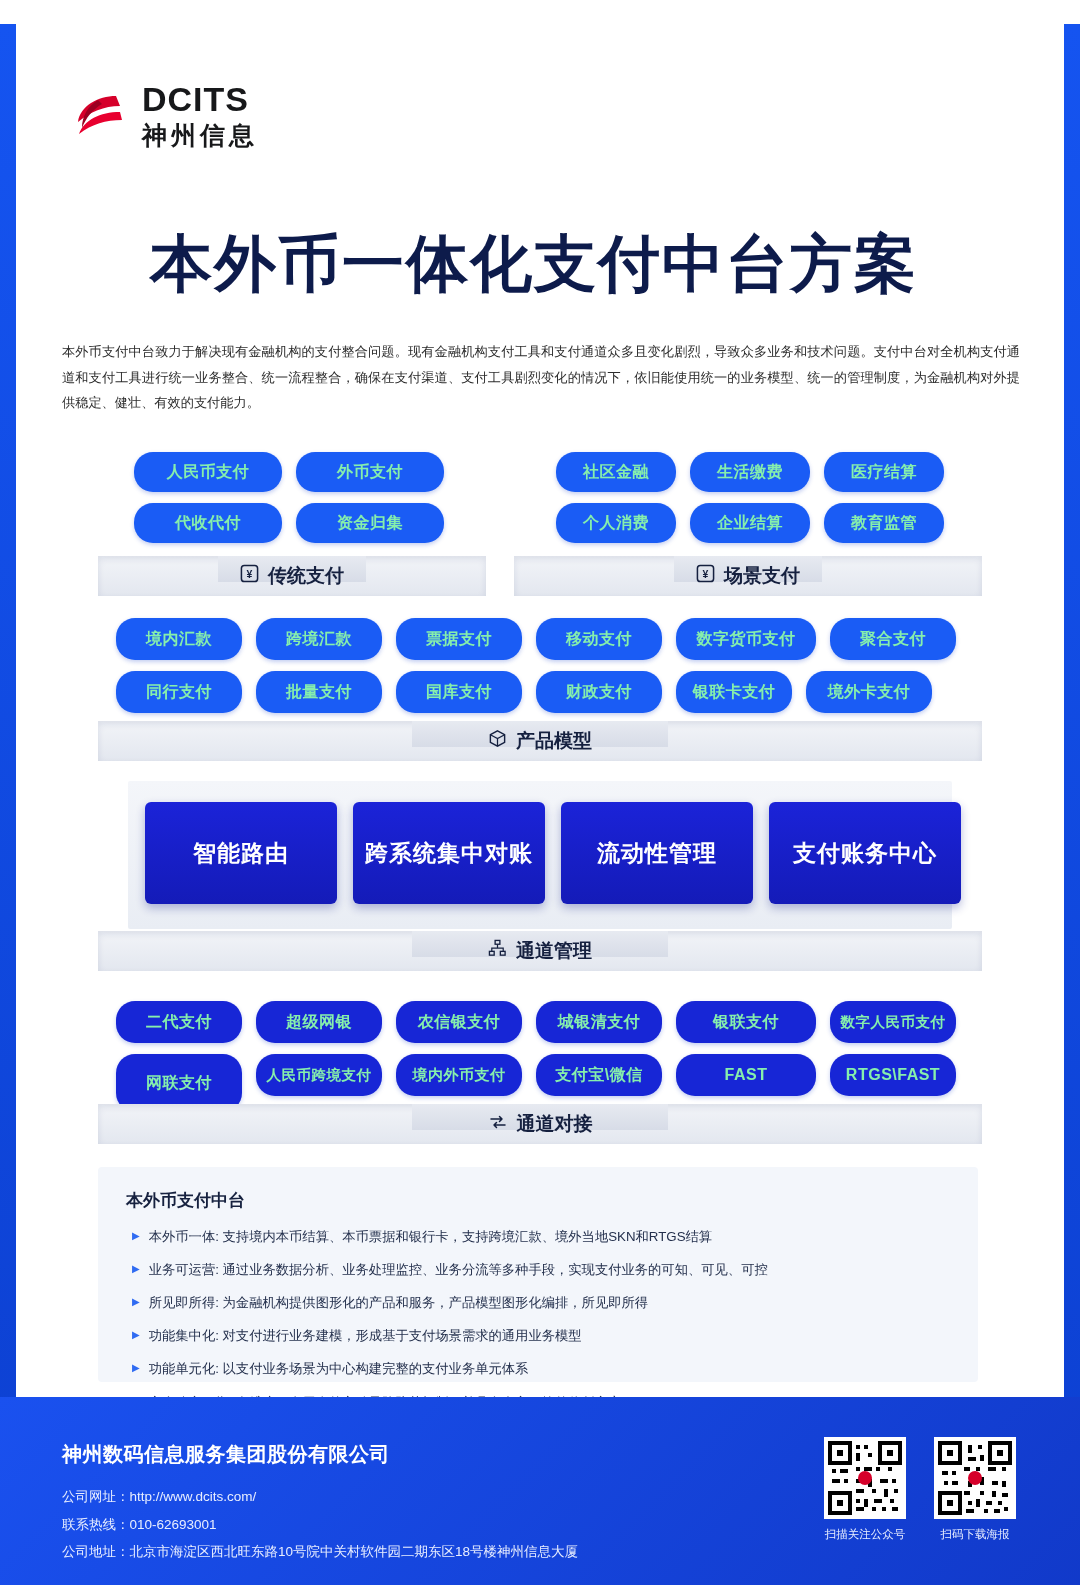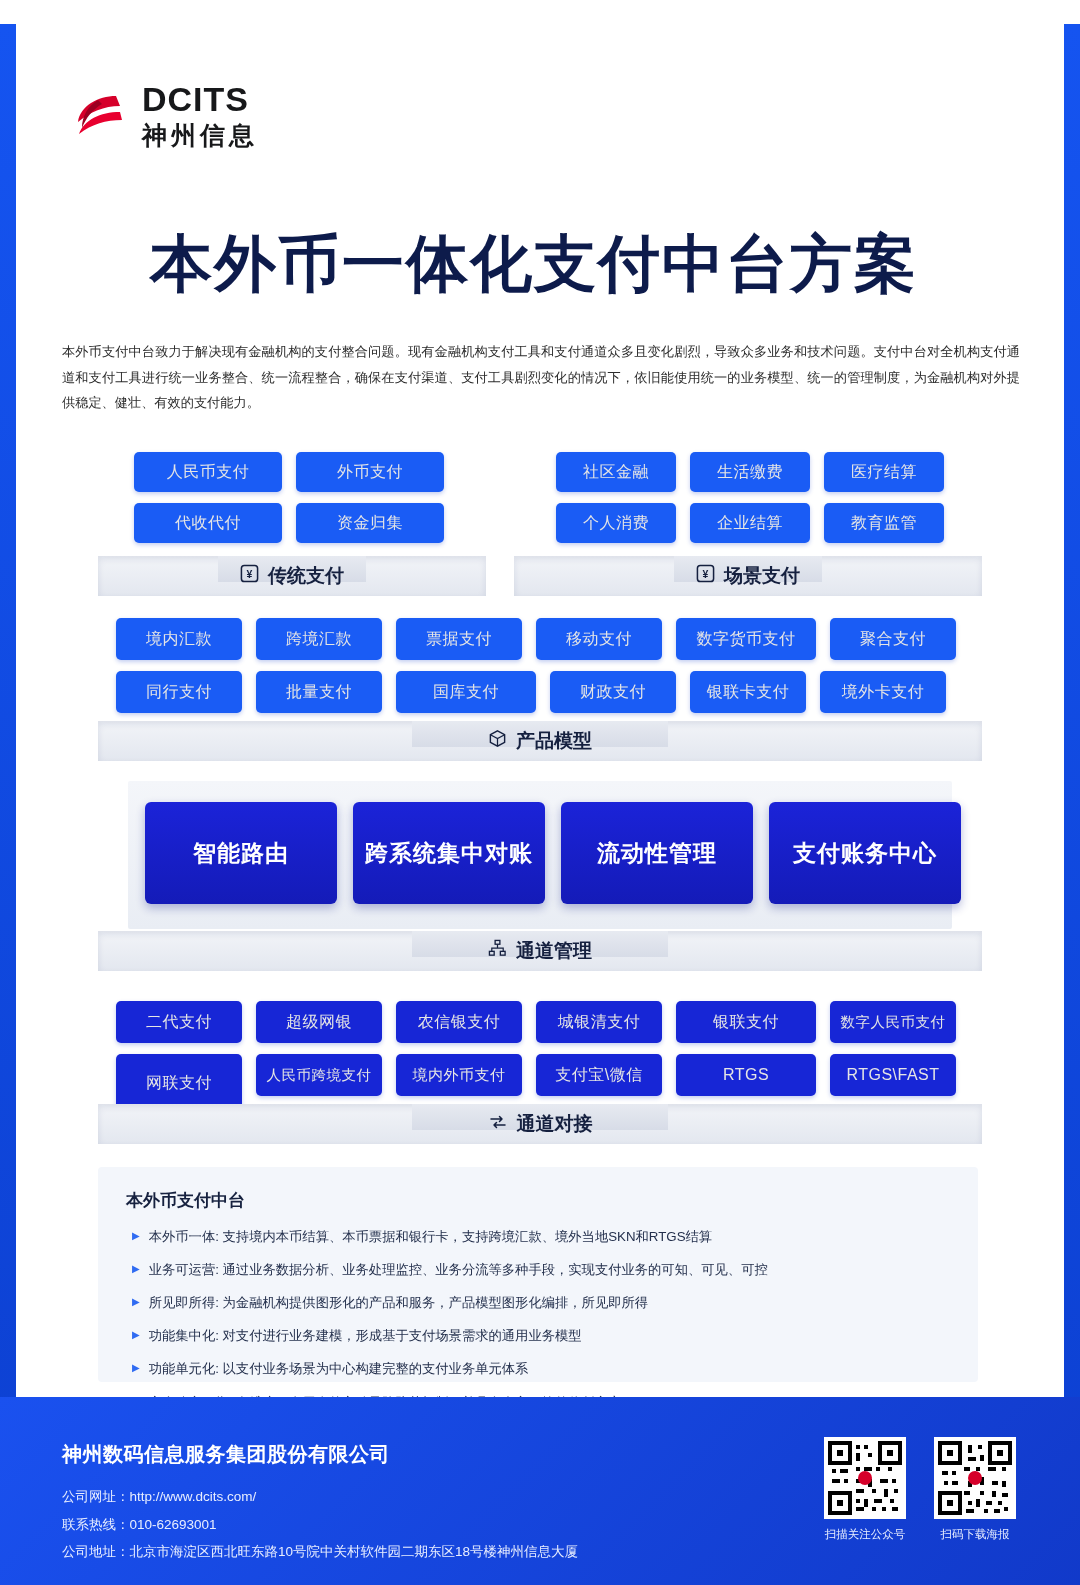--- a/index.html
+++ b/index.html
@@ -69,27 +69,27 @@
     top: 315px;
     width: 958px;
     font-size: 13.2px;
     line-height: 1.95;
     color: #2c2c2c;
     text-align: justify;
   }
 
   
   .pill {
-    border-radius: 5px;
-    color: #e5e5e5;
+    border-radius: 19px;
+    color: #86efac;
     display: flex;
     align-items: center;
     justify-content: center;
     font-size: 16px;
-    font-weight: 400;
+    font-weight: 700;
     letter-spacing: 0.5px;
     box-shadow: 0 2px 4px rgba(20, 60, 200, 0.25);
   }
   .pill.blue { background: #1a5cf5; }
   .pill.deep { background: #1a1fd0; background: #1726d6; }
 
   
   .band {
     position: absolute;
     height: 40px;
@@ -271,21 +271,21 @@
         <div class="pill blue" style="width:126px;height:42px;">境内汇款</div>
         <div class="pill blue" style="width:126px;height:42px;">跨境汇款</div>
         <div class="pill blue" style="width:126px;height:42px;">票据支付</div>
         <div class="pill blue" style="width:126px;height:42px;">移动支付</div>
         <div class="pill blue" style="width:140px;height:42px;">数字货币支付</div>
         <div class="pill blue" style="width:126px;height:42px;">聚合支付</div>
       </div>
       <div class="rowpills">
         <div class="pill blue" style="width:126px;height:42px;">同行支付</div>
         <div class="pill blue" style="width:126px;height:42px;">批量支付</div>
-        <div class="pill blue" style="width:140px;height:42px;">国库支付</div>
+        <div class="pill blue" style="width:126px;height:42px;">国库支付</div>
         <div class="pill blue" style="width:126px;height:42px;">财政支付</div>
         <div class="pill blue" style="width:116px;height:42px;">银联卡支付</div>
         <div class="pill blue" style="width:126px;height:42px;">境外卡支付</div>
       </div>
     </div>
     <div class="band" style="left:98px;top:697px;width:884px;"></div>
     <div class="band-notch" style="left:412px;top:697px;width:256px;"></div>
     <div class="band-label" style="left:98px;top:697px;width:884px;">
       <span class="band-icon">
         <svg width="19" height="19" viewBox="0 0 20 20">
@@ -328,21 +328,21 @@
         <div class="pill deep" style="width:126px;height:42px;">农信银支付</div>
         <div class="pill deep" style="width:126px;height:42px;">城银清支付</div>
         <div class="pill deep" style="width:140px;height:42px;">银联支付</div>
         <div class="pill deep" style="width:126px;height:42px;font-size:14.5px;">数字人民币支付</div>
       </div>
       <div class="rowpills">
         <div class="pill deep" style="width:126px;height:58px;">网联支付</div>
         <div class="pill deep" style="width:126px;height:42px;font-size:14.5px;">人民币跨境支付</div>
         <div class="pill deep" style="width:126px;height:42px;font-size:15px;">境内外币支付</div>
         <div class="pill deep" style="width:126px;height:42px;">支付宝\微信</div>
-        <div class="pill deep" style="width:140px;height:42px;">RTGS</div>
+        <div class="pill deep" style="width:140px;height:42px;">FAST</div>
         <div class="pill deep" style="width:126px;height:42px;">RTGS\FAST</div>
       </div>
     </div>
     <div class="band" style="left:98px;top:1080px;width:884px;"></div>
     <div class="band-notch" style="left:412px;top:1080px;width:256px;"></div>
     <div class="band-label" style="left:98px;top:1080px;width:884px;">
       <span class="band-icon">
         <svg width="20" height="20" viewBox="0 0 20 20">
             <path d="M3 7 L14 7 M11.5 4.5 L14 7 L11.5 9.5" fill="none" stroke="#15203f" stroke-width="1.5" stroke-linecap="round" stroke-linejoin="round"></path>
             <path d="M17 13 L6 13 M8.5 10.5 L6 13 L8.5 15.5" fill="none" stroke="#15203f" stroke-width="1.5" stroke-linecap="round" stroke-linejoin="round"></path>

